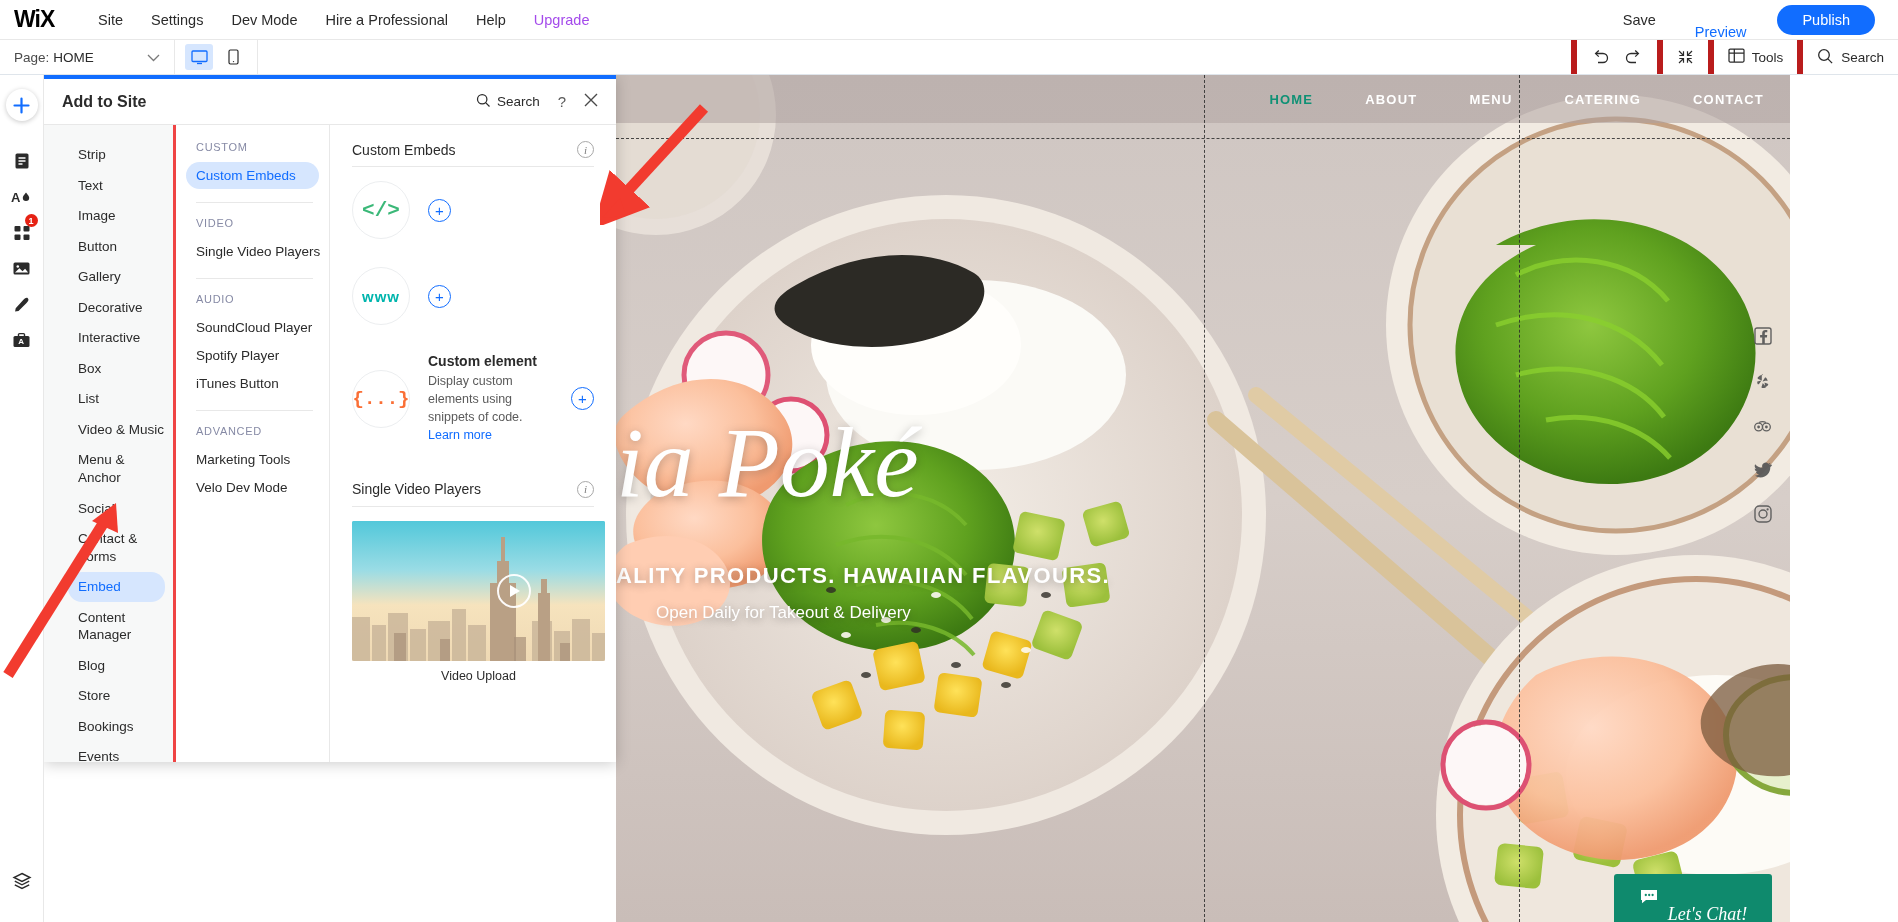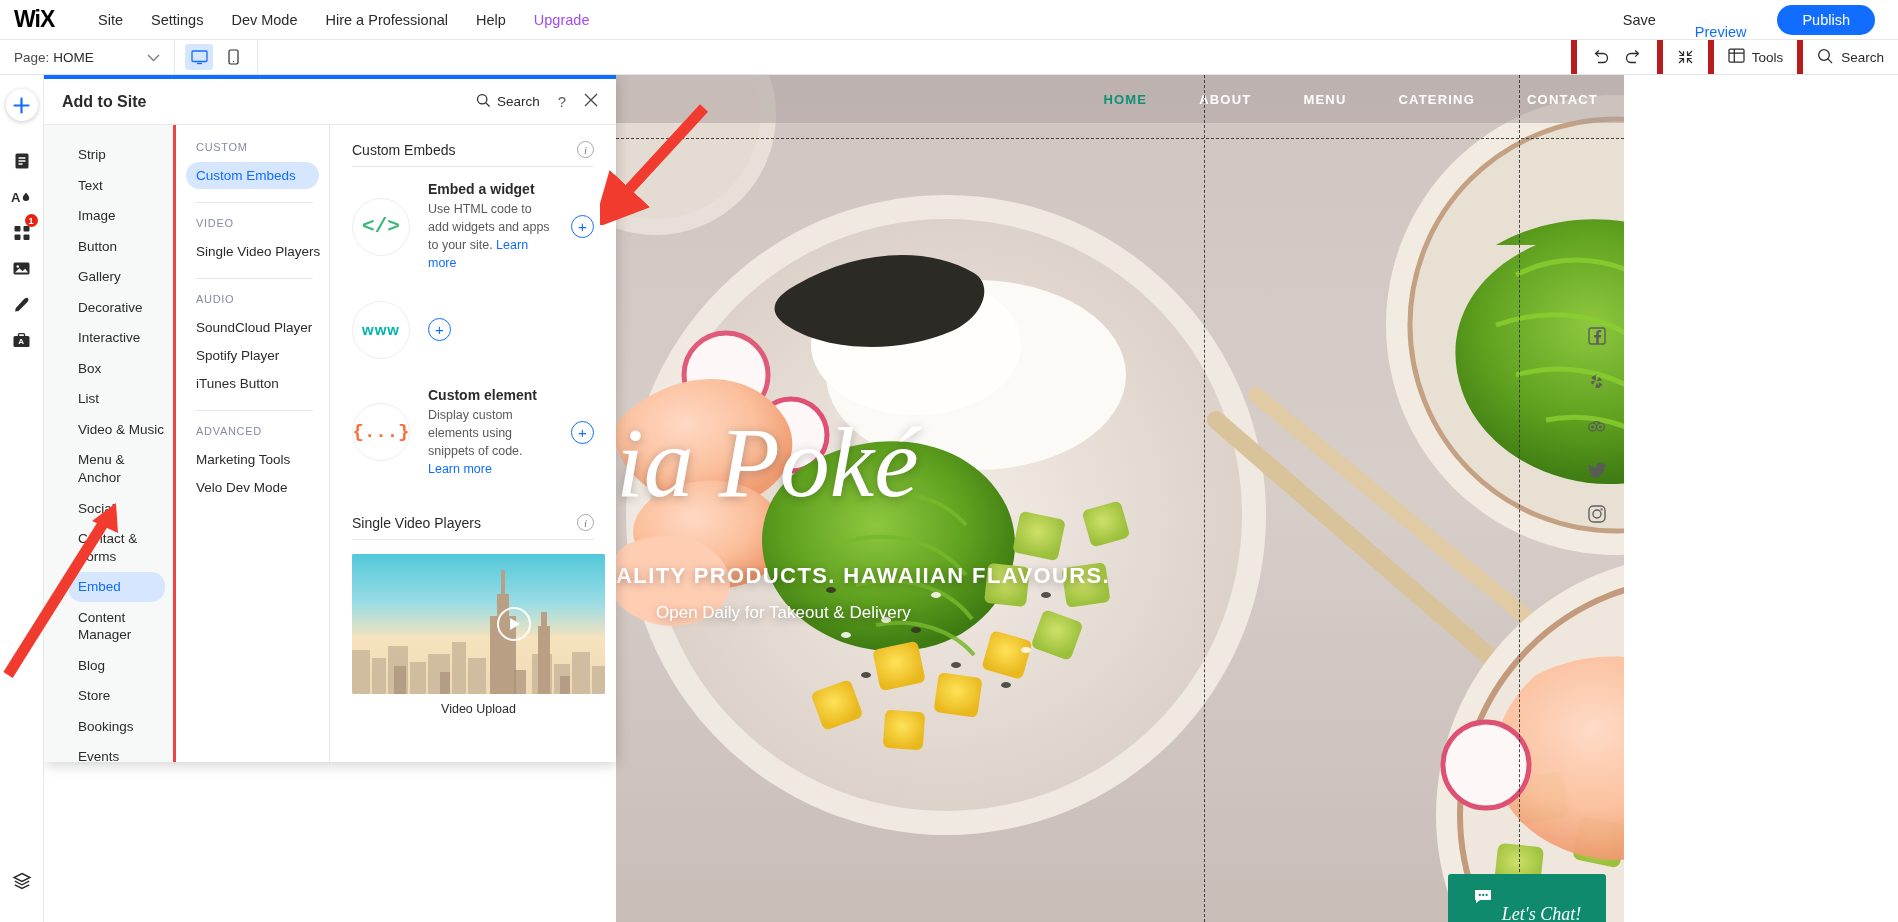--- a/index.html
+++ b/index.html
@@ -3,21 +3,21 @@
 <meta charset="utf-8">
 <style>
   * { box-sizing: border-box; margin: 0; padding: 0; }
   html, body {
     width: 1898px; height: 922px;
     overflow: hidden;
     font-family: "Liberation Sans", sans-serif;
     background: #fff;
     -webkit-font-smoothing: antialiased;
   }
-  #app { position: relative; width: 1624px; height: 922px; }
+  #app { position: relative; width: 1790px; height: 922px; }
 
   
   .topbar {
     position: absolute; top: 0; left: 0; width: 1898px; height: 40px;
     background: #fff; display: flex; align-items: center;
     border-bottom: 1px solid #e8e8e8; z-index: 40;
   }
   .wix-logo {
     margin-left: 14px; width: 56px; font-weight: 700; font-size: 23px;
     letter-spacing: -1px; color: #000; line-height: 1;
@@ -671,27 +671,20 @@
 
       <div class="ap-content">
         <div class="sec-head">
           <div class="sec-title">Custom Embeds</div>
           <div class="sec-info">i</div>
         </div>
         <div class="sec-rule"></div>
 
         <div class="embed-item">
           <div class="ei-circle code">&lt;/&gt;</div>
-          <div class="ei-text">
-            <div class="ei-title">Embed a widget</div>
-            <div class="ei-desc">
-              <span>Use HTML code to add widgets and apps to your site.</span>
-              <span class="ei-link">Learn more</span>
-            </div>
-          </div>
           <div class="ei-plus">+</div>
         </div>
 
         <div class="embed-item">
           <div class="ei-circle www">www</div>
           <div class="ei-plus">+</div>
         </div>
 
         <div class="embed-item">
           <div class="ei-circle curly">{...}</div>

